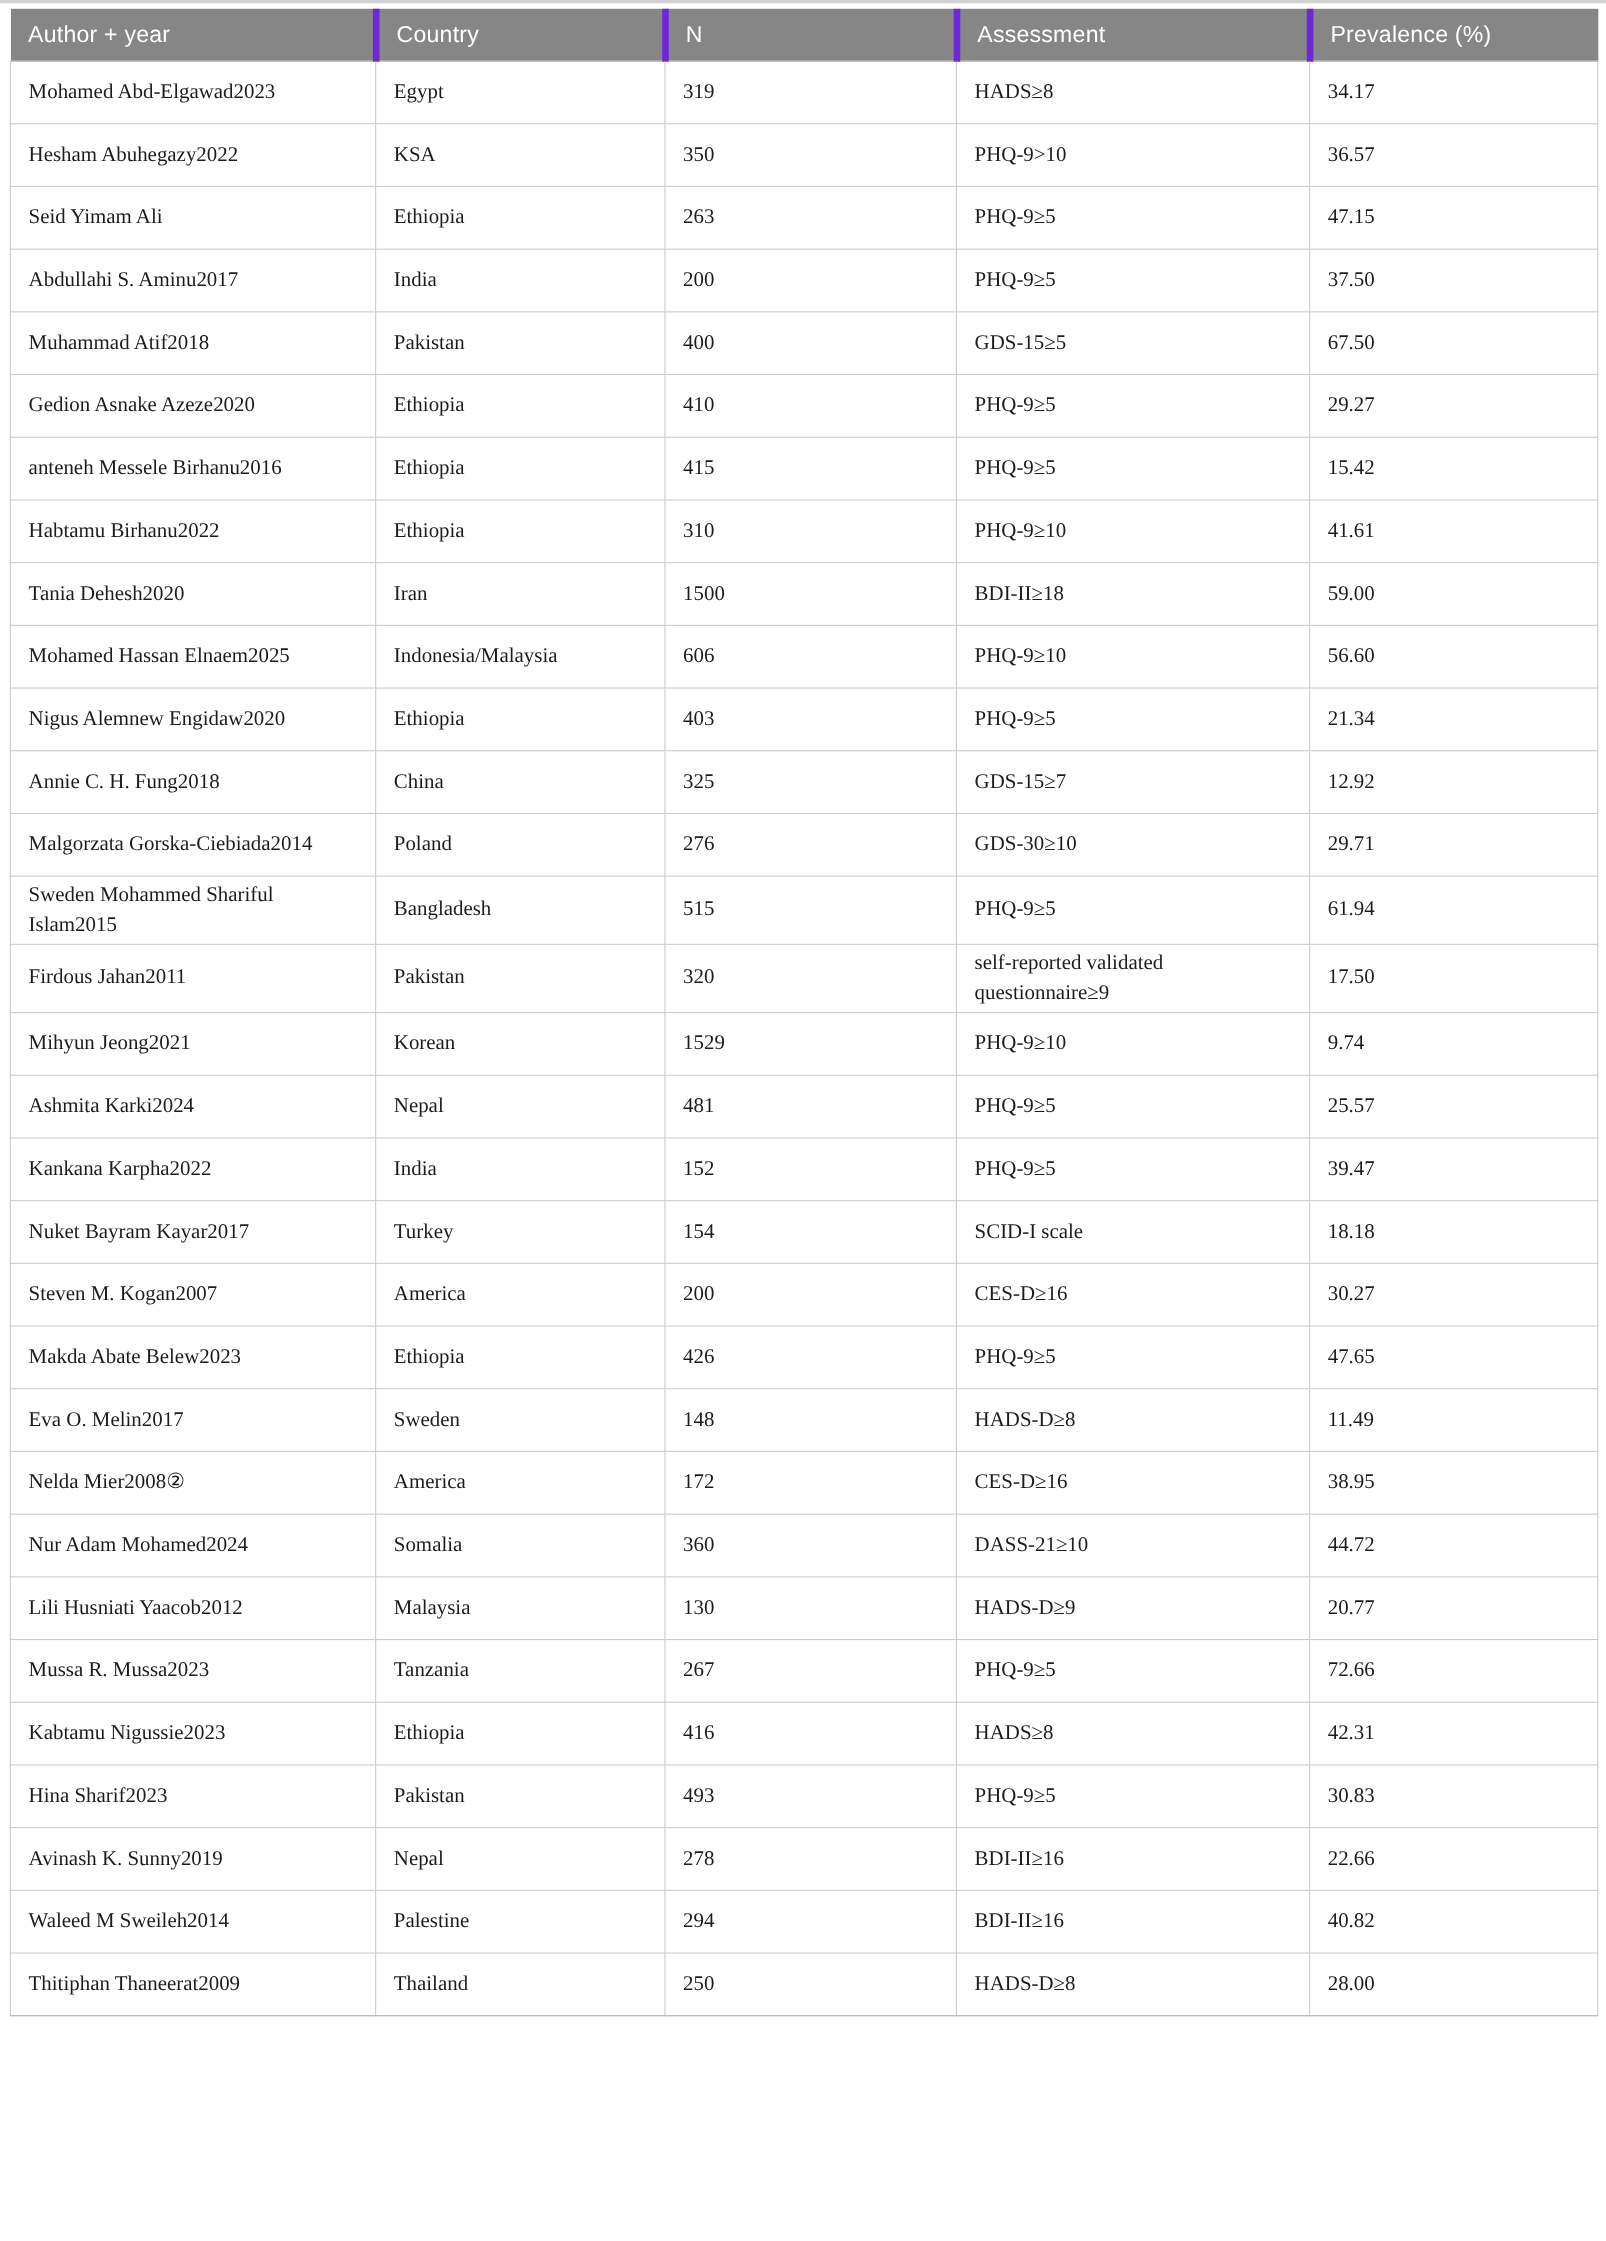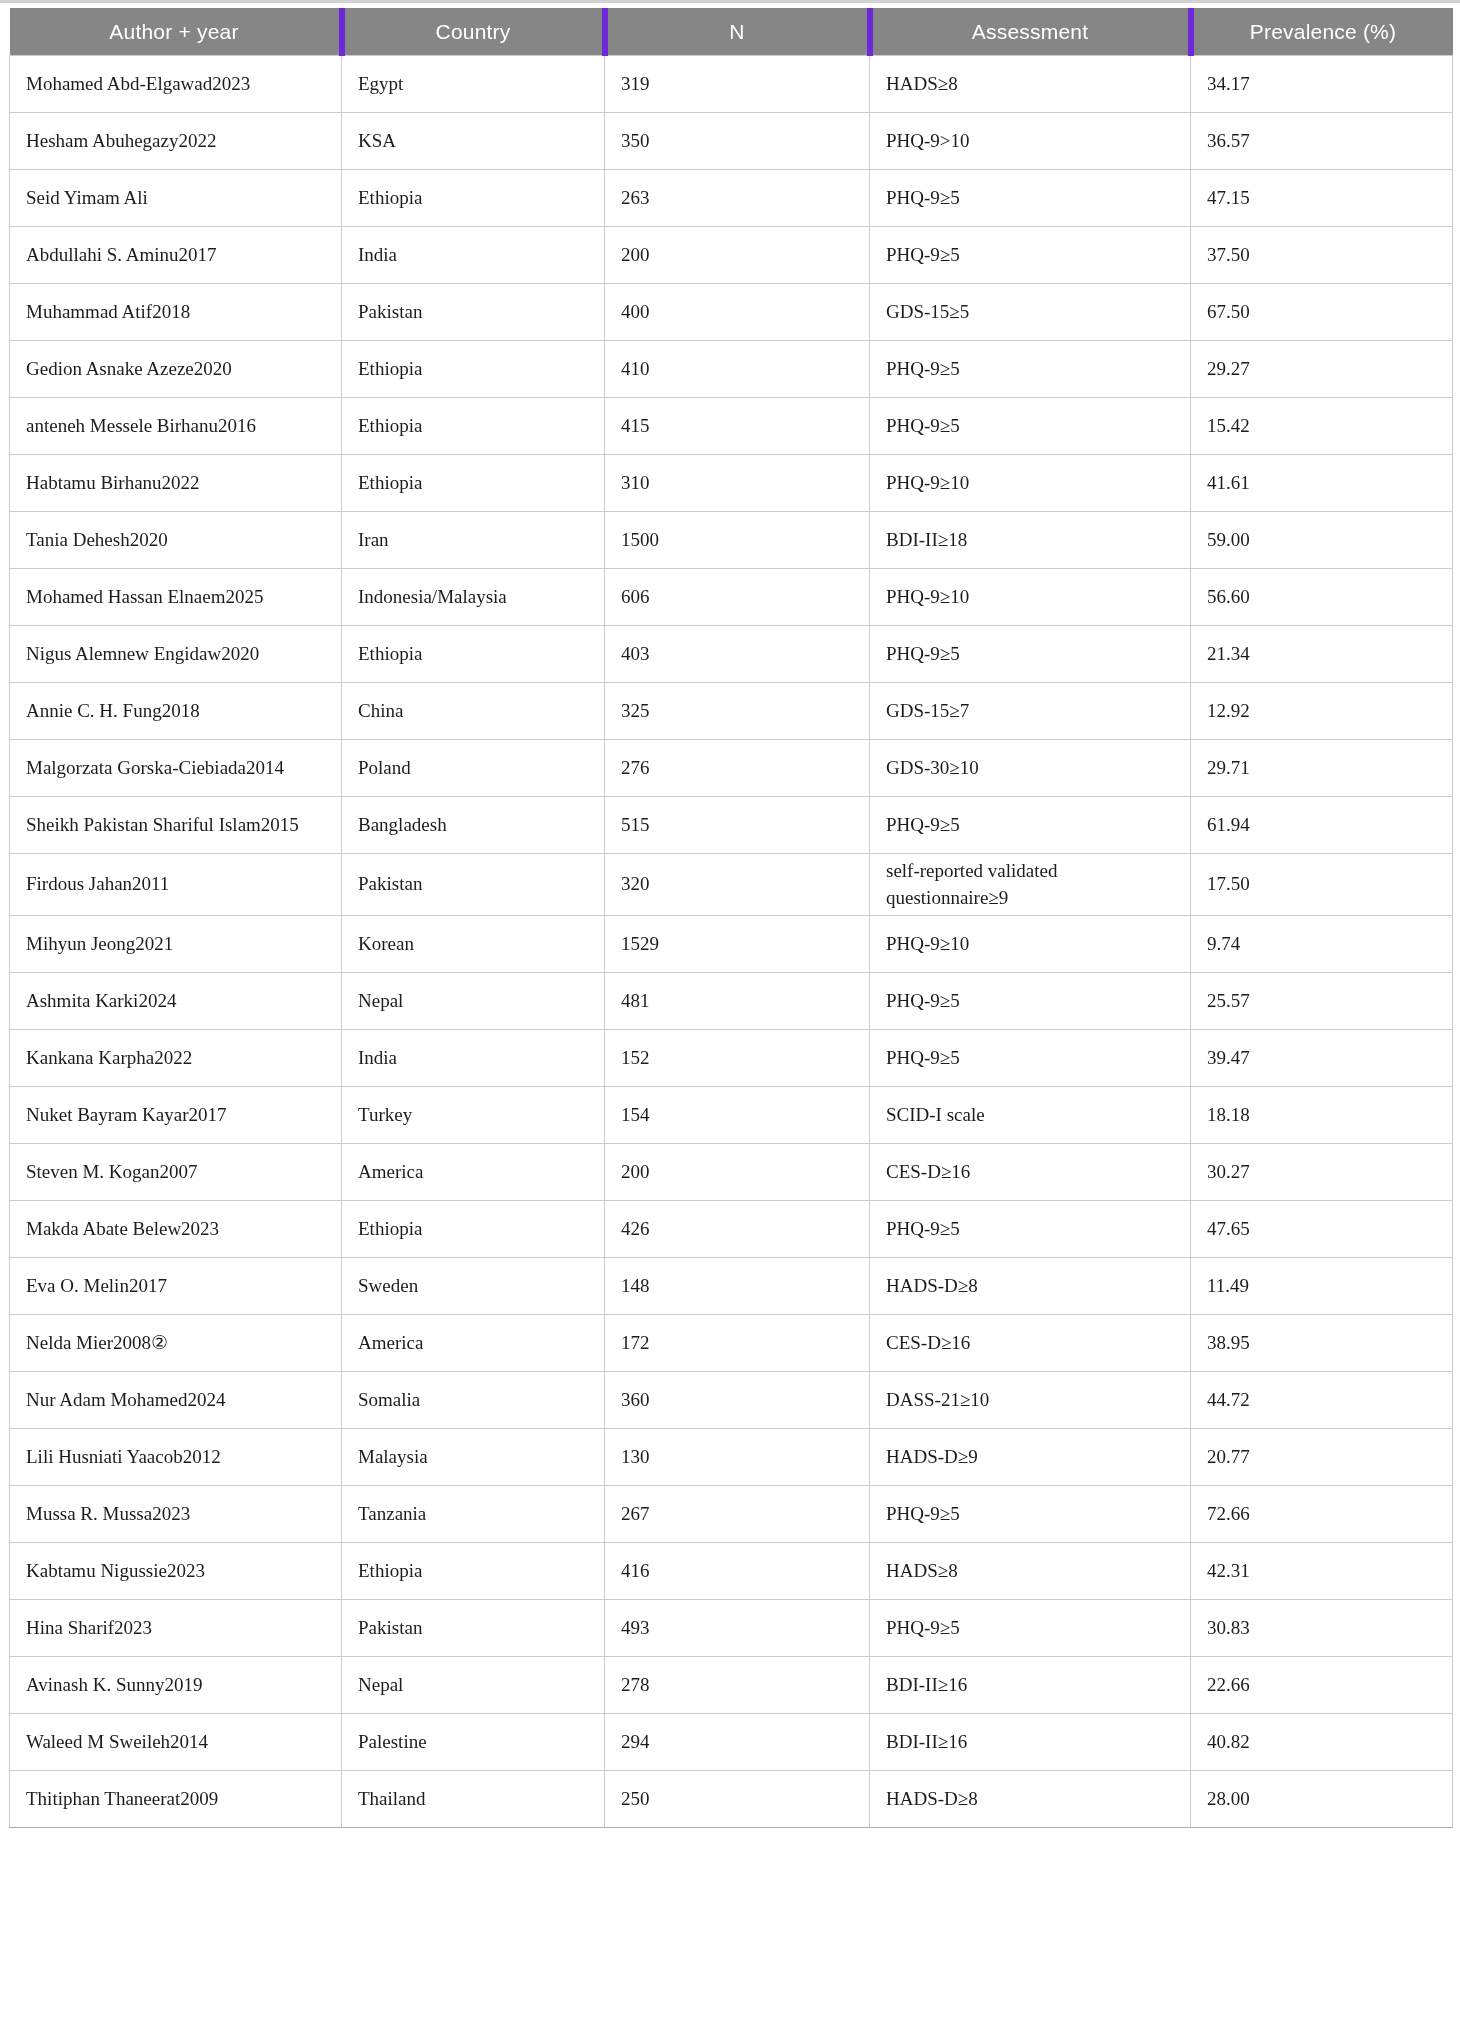--- a/index.html
+++ b/index.html
@@ -31,21 +31,21 @@
     border-collapse: collapse;
     table-layout: fixed;
     width: 1443px;
   }
   table.studies thead th {
     background: #868686;
     color: #ffffff;
     font-family: "Liberation Sans", sans-serif;
     font-weight: 400;
     font-size: 21px;
-    text-align: center;
+    text-align: left;
     height: 47px;
     padding: 0 16px;
     vertical-align: middle;
     letter-spacing: 0.2px;
   }
   table.studies thead th + th {
     border-left: 6px solid #6d28d9;
   }
   table.studies tbody td {
     border: 1px solid #cccccc;
@@ -170,21 +170,21 @@
           <td>12.92</td>
         </tr>
         <tr>
           <td>Malgorzata Gorska-Ciebiada2014</td>
           <td>Poland</td>
           <td>276</td>
           <td>GDS-30≥10</td>
           <td>29.71</td>
         </tr>
         <tr>
-          <td>Sheikh Pakistan Shariful Islam2015</td>
+          <td>Sweden Mohammed Shariful Islam2015</td>
           <td>Bangladesh</td>
           <td>515</td>
           <td>PHQ-9≥5</td>
           <td>61.94</td>
         </tr>
         <tr>
           <td>Firdous Jahan2011</td>
           <td>Pakistan</td>
           <td>320</td>
           <td>self-reported validated questionnaire≥9</td>

